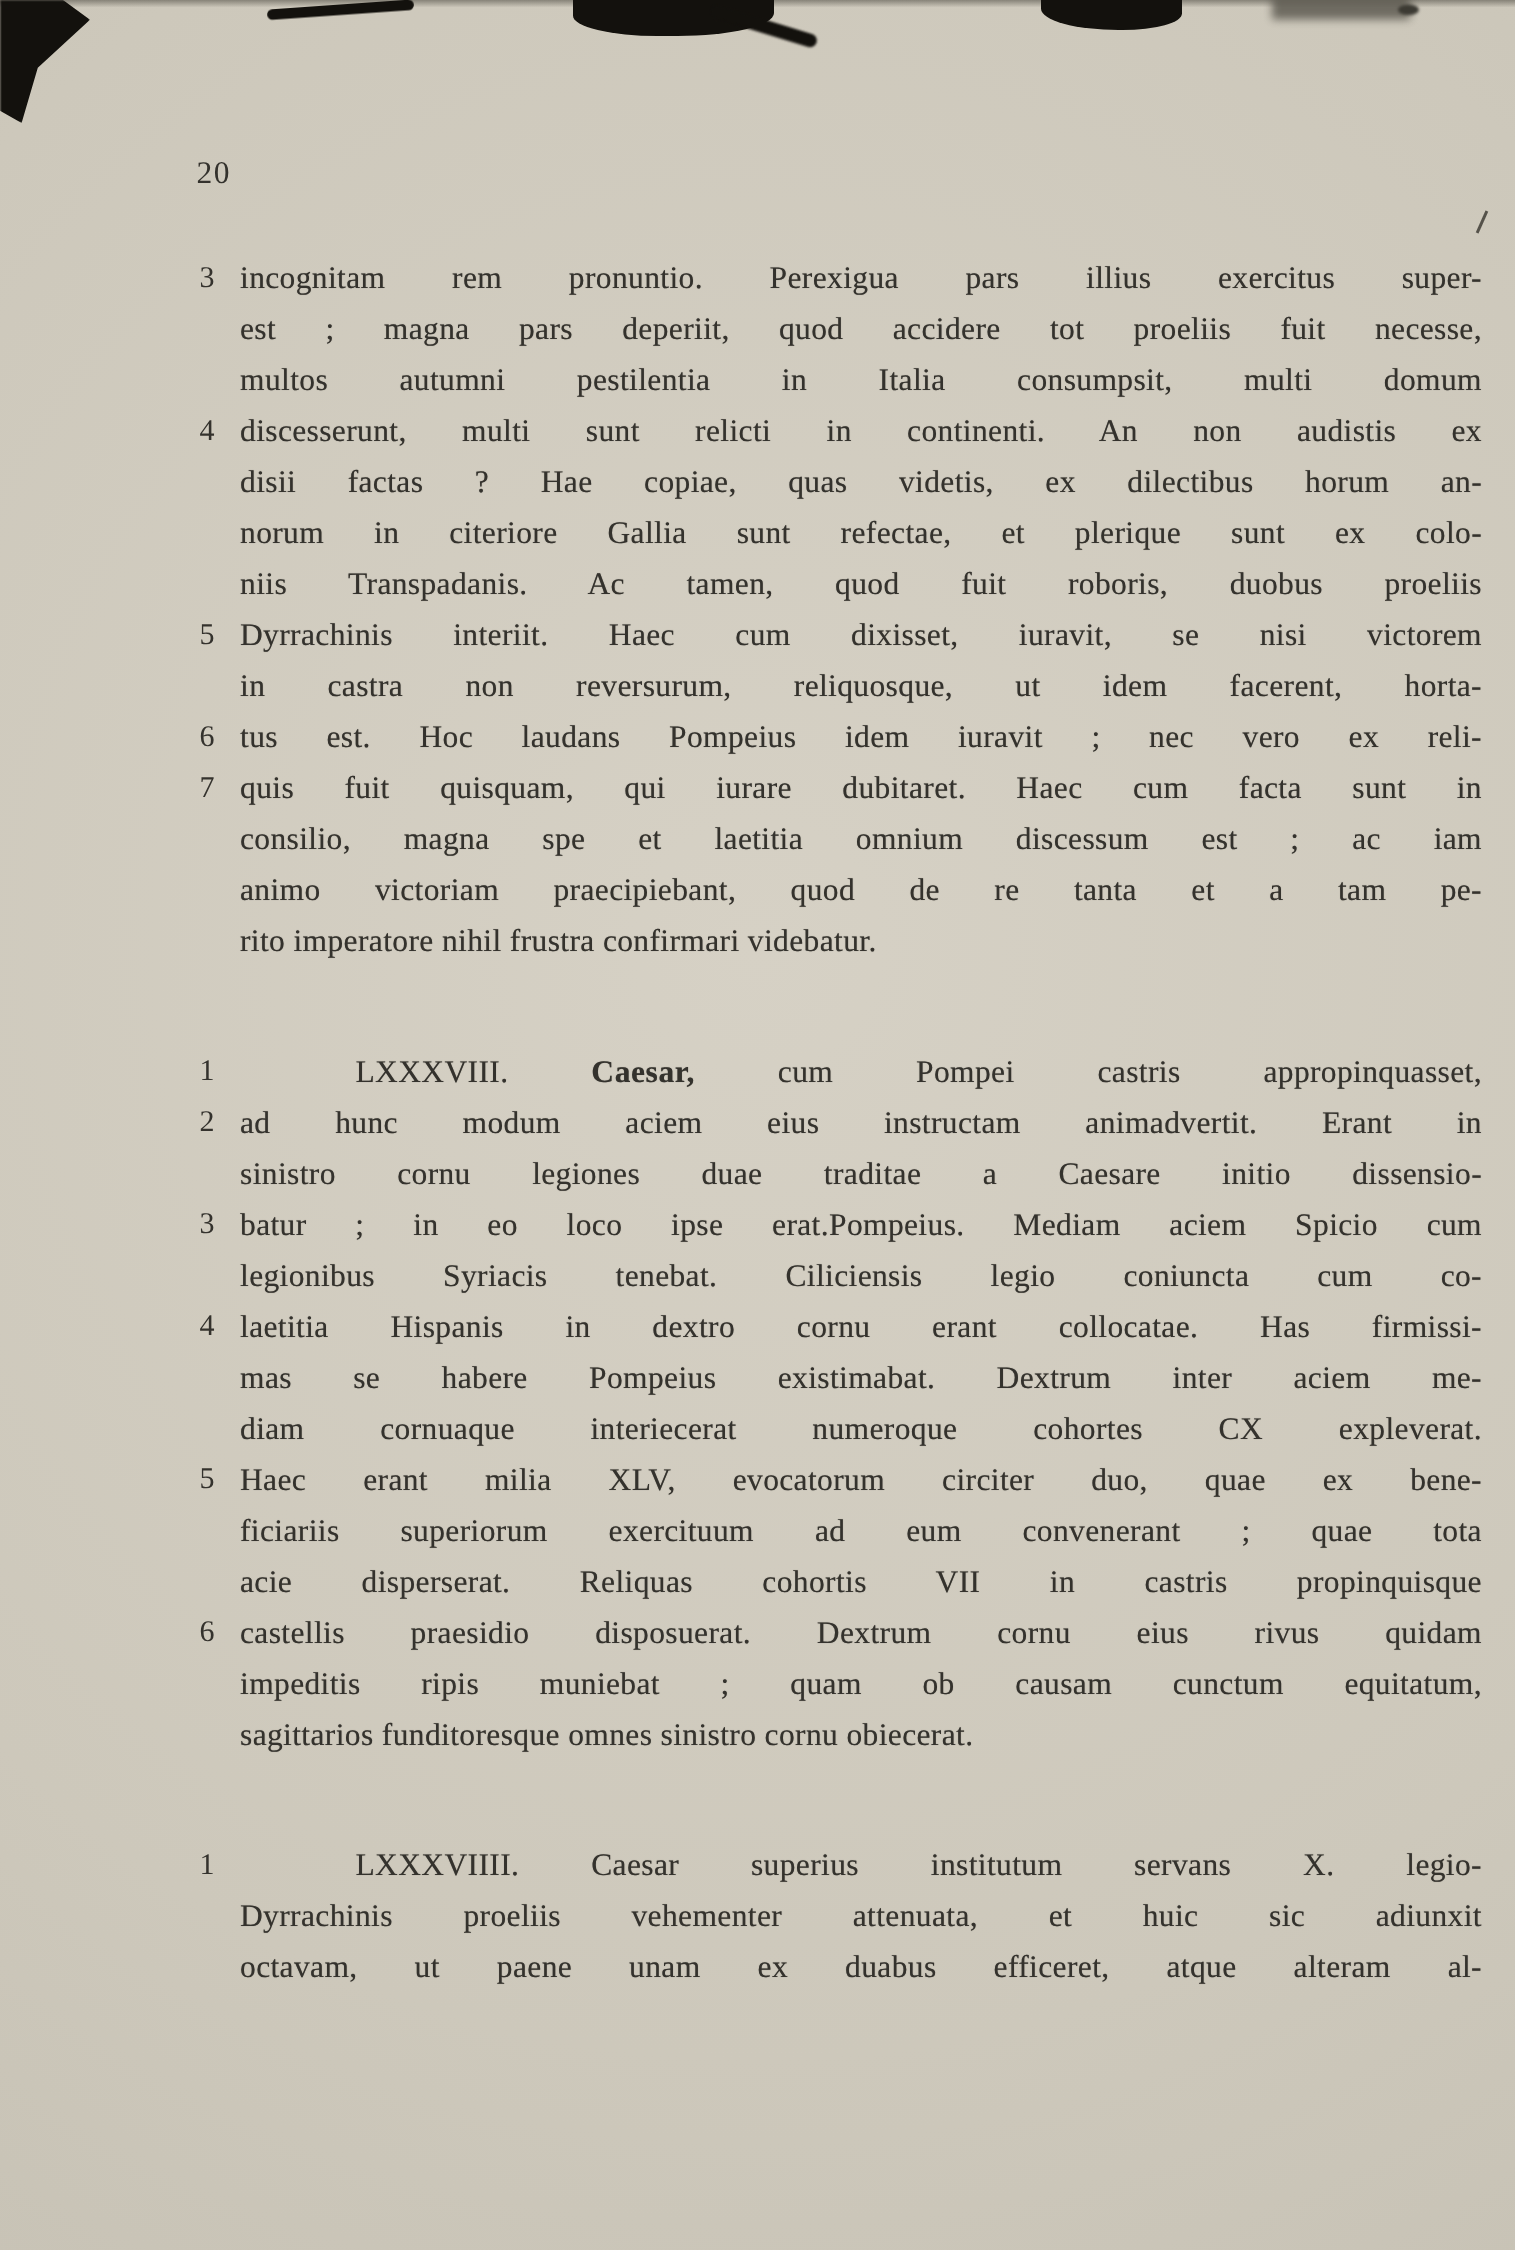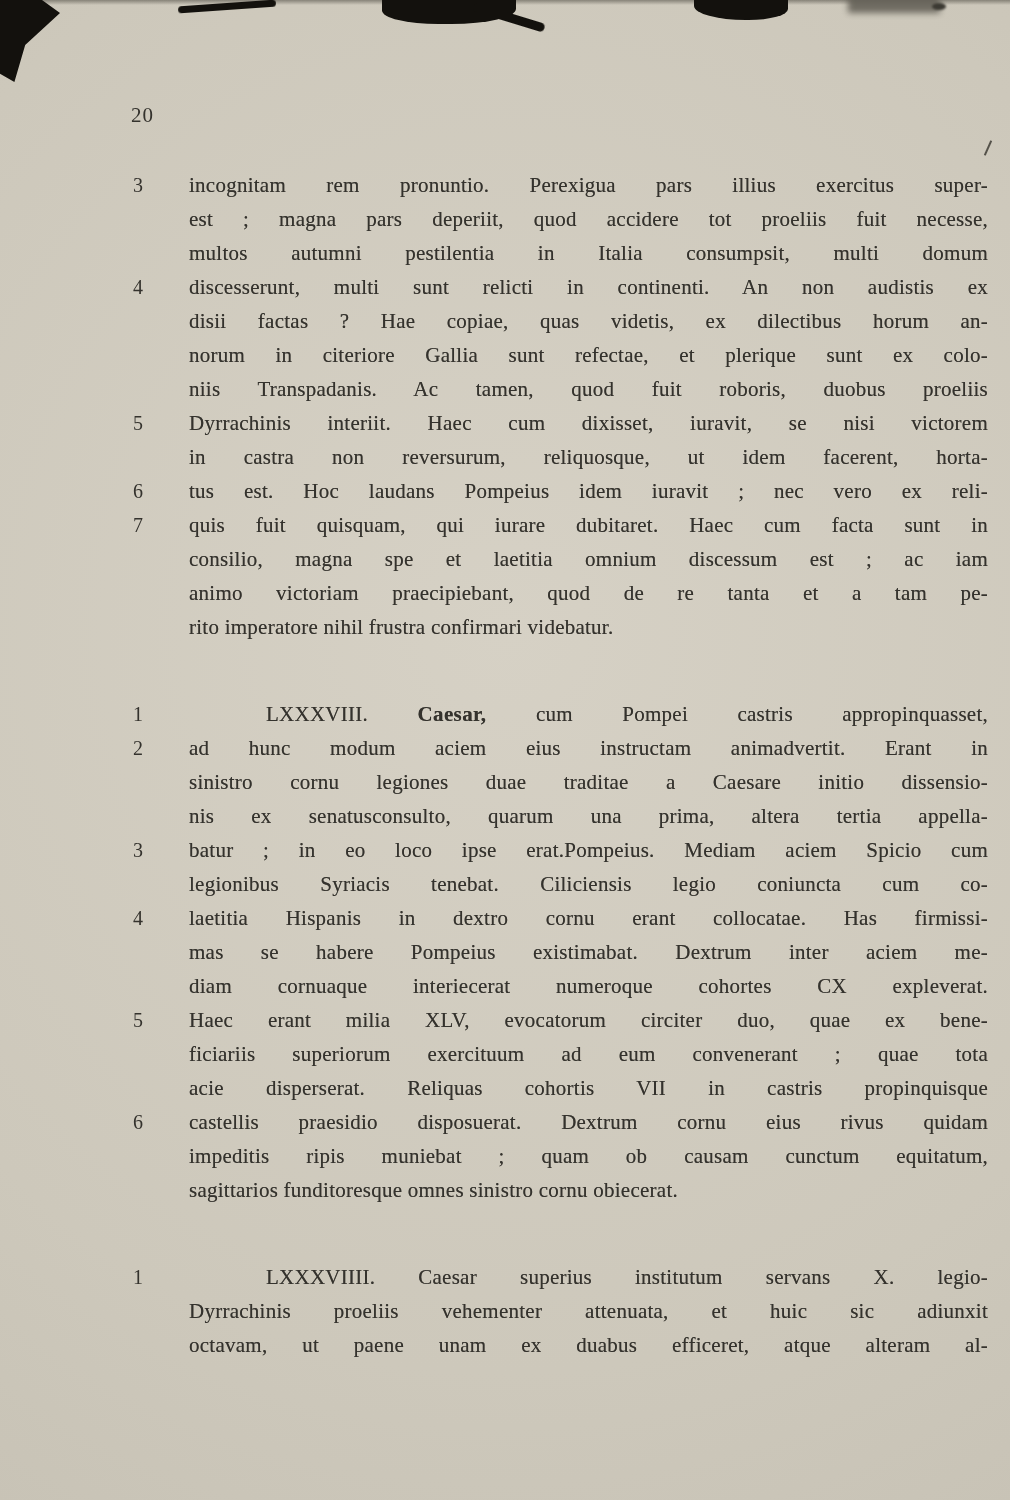--- a/index.html
+++ b/index.html
@@ -98,21 +98,20 @@
     width: 27px;
     text-align: left;
     font-size: 20px;
   }
   .line-text {
     flex: 1;
     display: block;
     text-align: justify;
     text-align-last: justify;
     text-shadow: 0 0 0.5px rgba(44, 42, 36, 0.55);
-    margin-left: 29px;
   }
   .line-text.last {
     text-align: right;
     text-align-last: left;
   }
   .line-text.indent { text-indent: 77px; }
   .bold { font-weight: bold; letter-spacing: 0.4px; font-family: Liberation Serif, serif; }
 </style>
 </head>
 <body>
@@ -200,24 +199,20 @@
         </div>
         <div class="line">
           <span class="margin-num">2</span>
           <span class="line-text"><span>ad hunc modum aciem eius instructam animadvertit. Erant in</span></span>
         </div>
         <div class="line">
           <span class="margin-num"></span>
           <span class="line-text"><span>sinistro cornu legiones duae traditae a Caesare initio dissensio-</span></span>
         </div>
         <div class="line">
-          <span class="margin-num"></span>
-          <span class="line-text"><span>nis ex senatusconsulto, quarum una prima, altera tertia appella-</span></span>
-        </div>
-        <div class="line">
           <span class="margin-num">3</span>
           <span class="line-text"><span>batur ; in eo loco ipse erat.Pompeius. Mediam aciem Spicio cum</span></span>
         </div>
         <div class="line">
           <span class="margin-num"></span>
           <span class="line-text"><span>legionibus Syriacis tenebat. Ciliciensis legio coniuncta cum co-</span></span>
         </div>
         <div class="line">
           <span class="margin-num">4</span>
           <span class="line-text"><span>laetitia Hispanis in dextro cornu erant collocatae. Has firmissi-</span></span>

